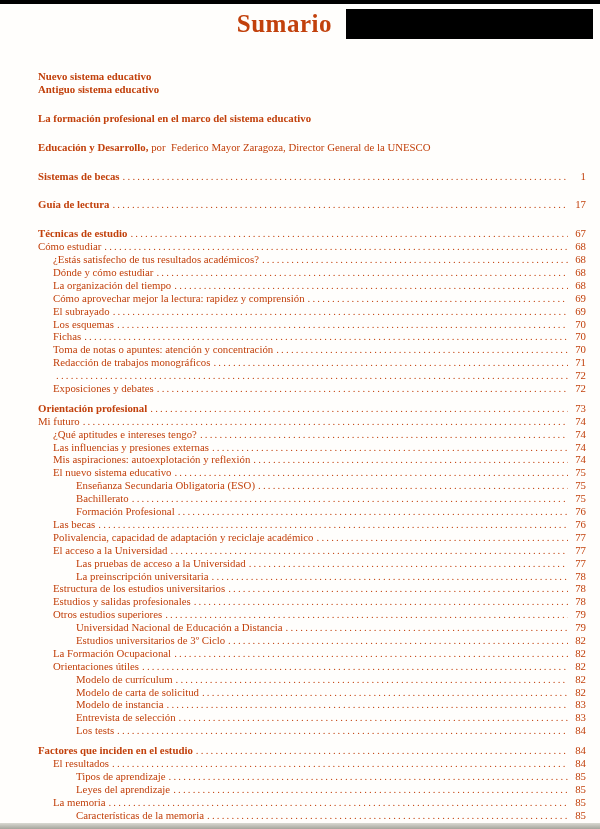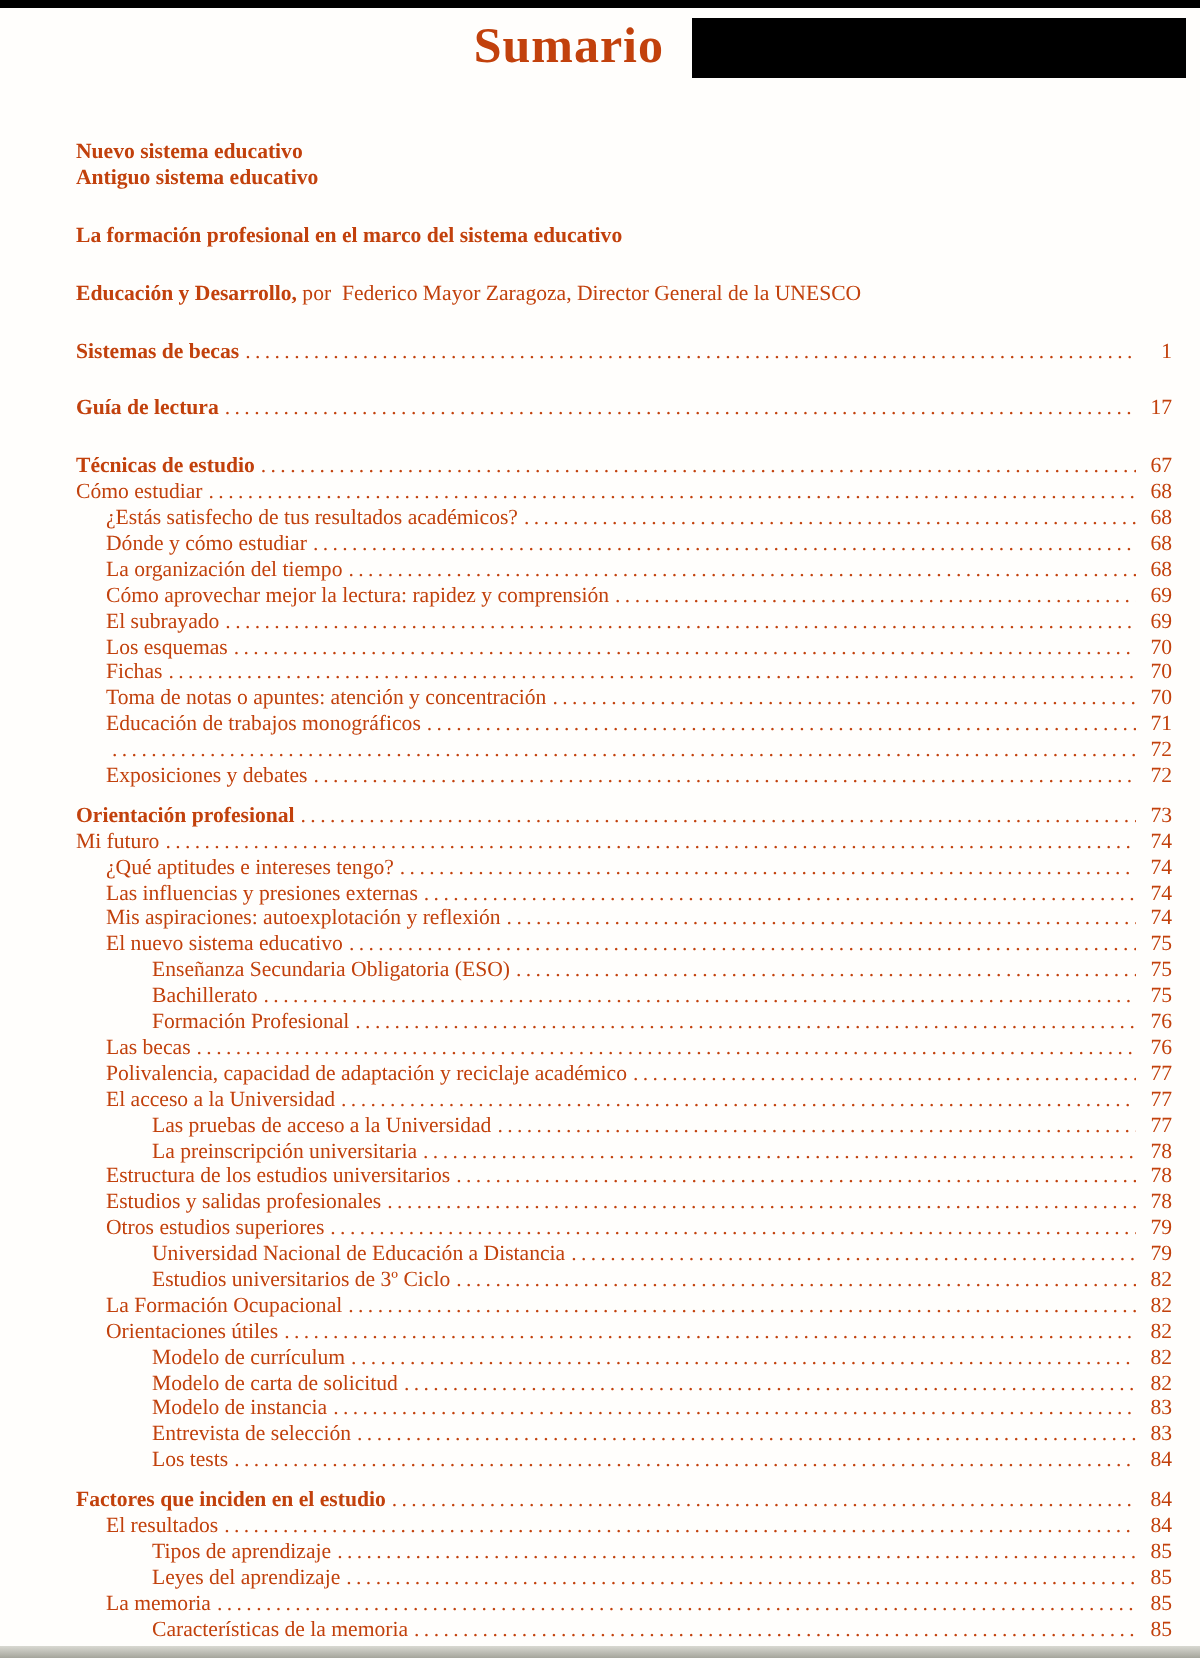--- a/index.html
+++ b/index.html
@@ -167,21 +167,21 @@
         <span class="label">Fichas</span>
         <span class="dots"></span>
         <span class="pagenum">70</span>
       </div>
       <div class="row level-1">
         <span class="label">Toma de notas o apuntes: atención y concentración</span>
         <span class="dots"></span>
         <span class="pagenum">70</span>
       </div>
       <div class="row level-1">
-        <span class="label">Educación de trabajos monográficos</span>
+        <span class="label">Redacción de trabajos monográficos</span>
         <span class="dots"></span>
         <span class="pagenum">71</span>
       </div>
       <div class="row level-1">
         <span class="dots"></span>
         <span class="pagenum">72</span>
       </div>
       <div class="row level-1">
         <span class="label">Exposiciones y debates</span>
         <span class="dots"></span>

